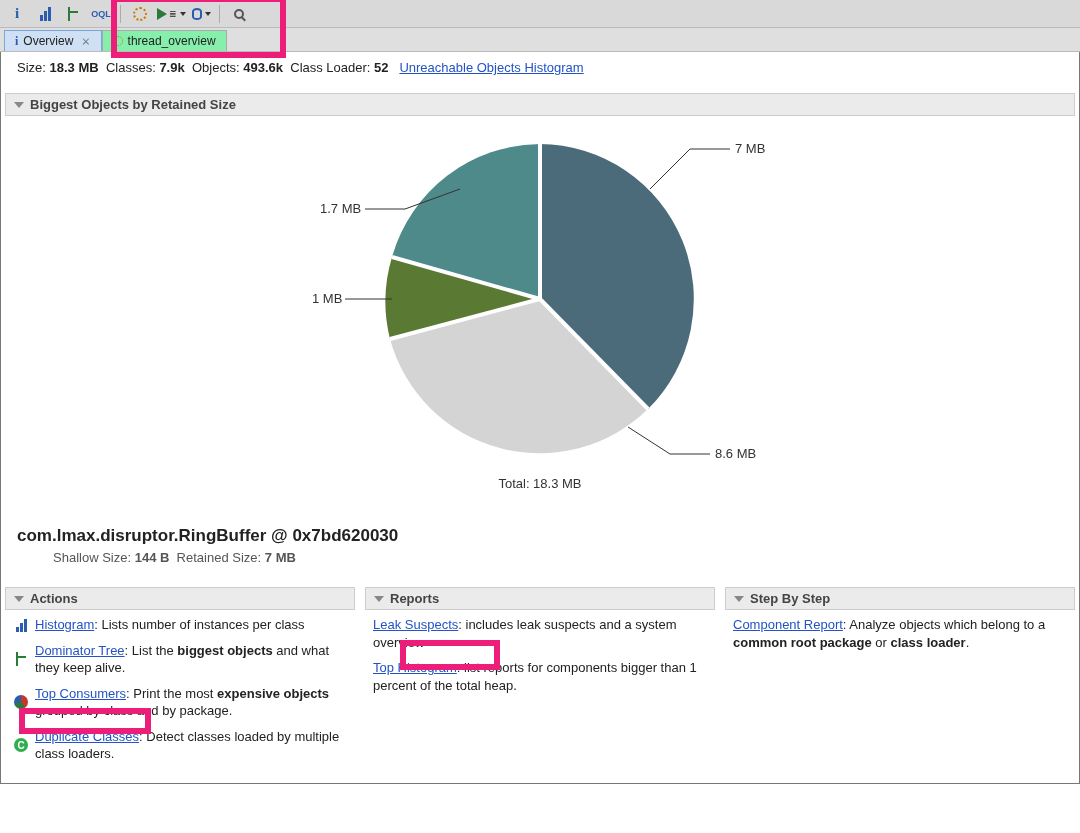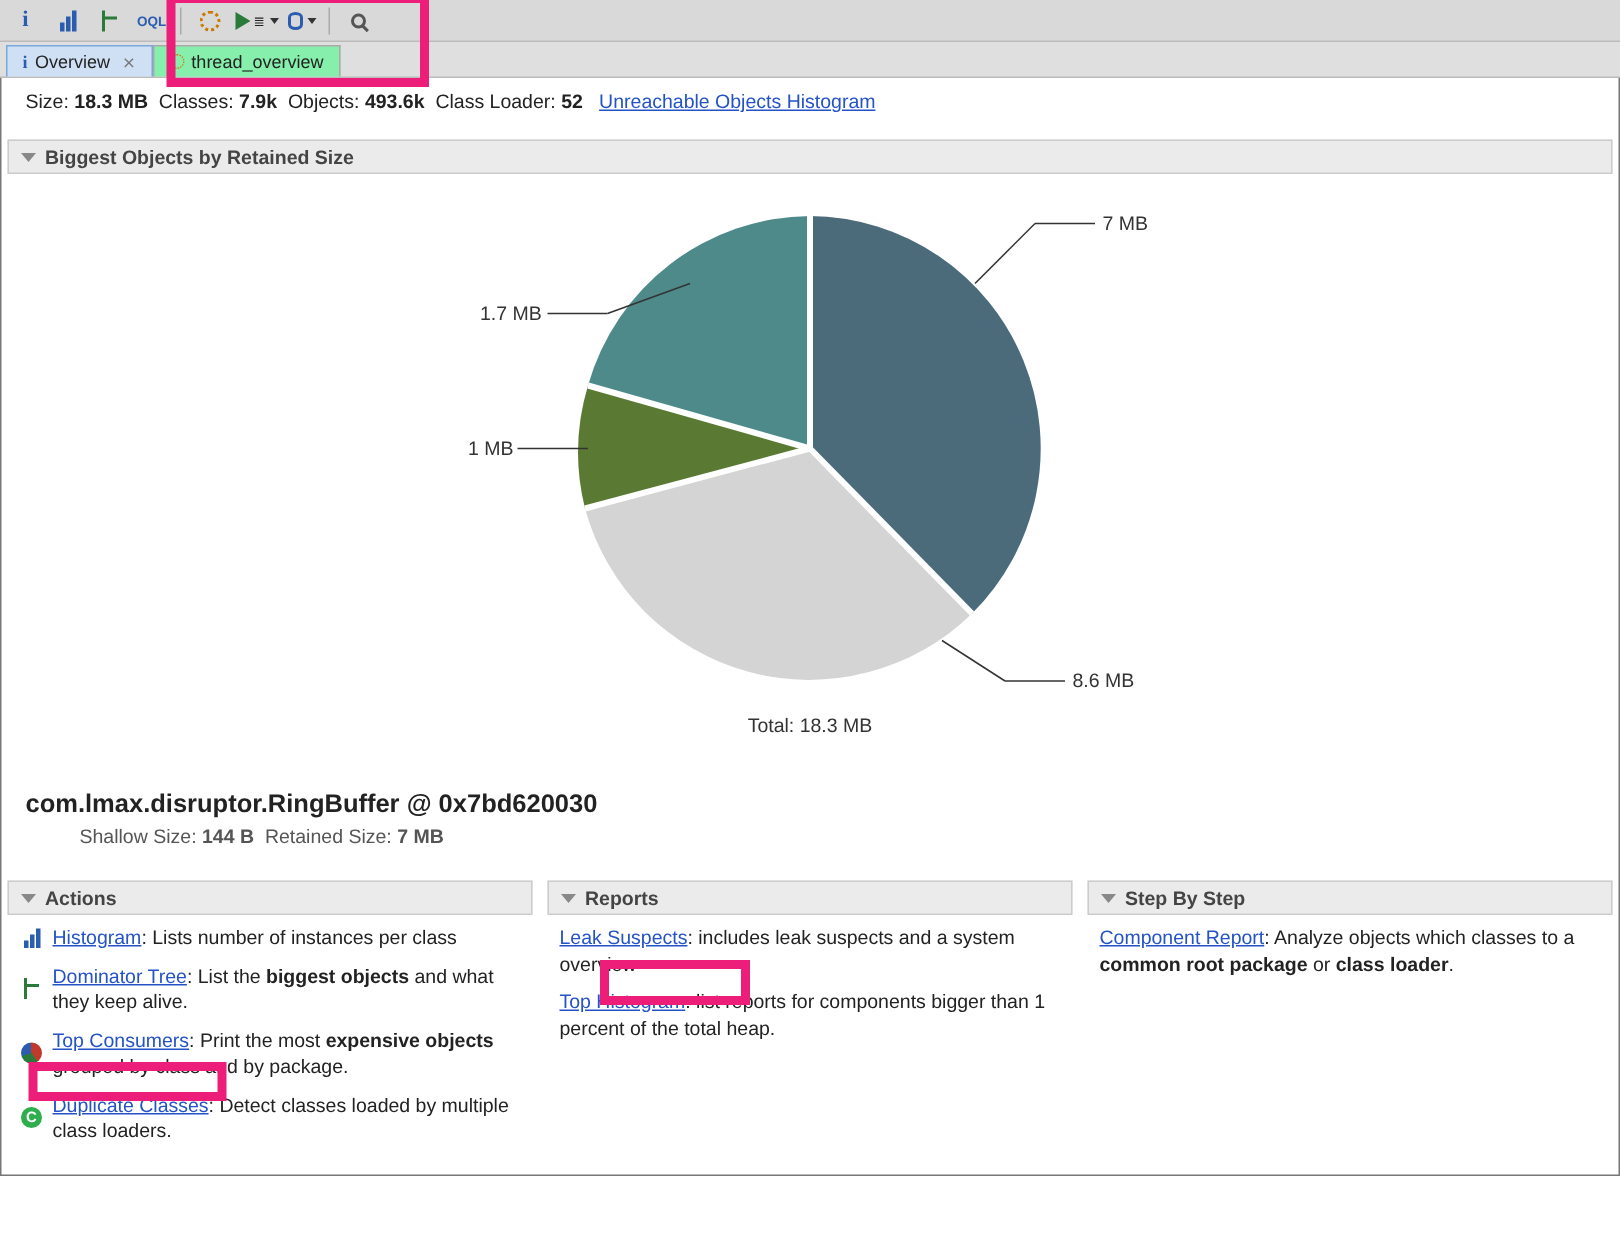--- a/index.html
+++ b/index.html
@@ -277,21 +277,21 @@
         </ul>
       </div>
 
       <div class="col">
         <div class="section-hdr">
           <span class="tri-down"></span>
           <span>Step By Step</span>
         </div>
         <ul>
           <li>
-            <span><a class="link">Component Report</a><span>: Analyze objects which classes to a </span><b>common root package</b><span> or </span><b>class loader</b><span>.</span></span>
+            <span><a class="link">Component Report</a><span>: Analyze objects which belong to a </span><b>common root package</b><span> or </span><b>class loader</b><span>.</span></span>
           </li>
         </ul>
       </div>
     </div>
   </div>
 
   <div class="hl" style="left:111px;top:-4px;width:175px;height:62px;"></div>
   <div class="hl" style="left:400px;top:640px;width:100px;height:30px;"></div>
   <div class="hl" style="left:19px;top:708px;width:132px;height:26px;"></div>
 

